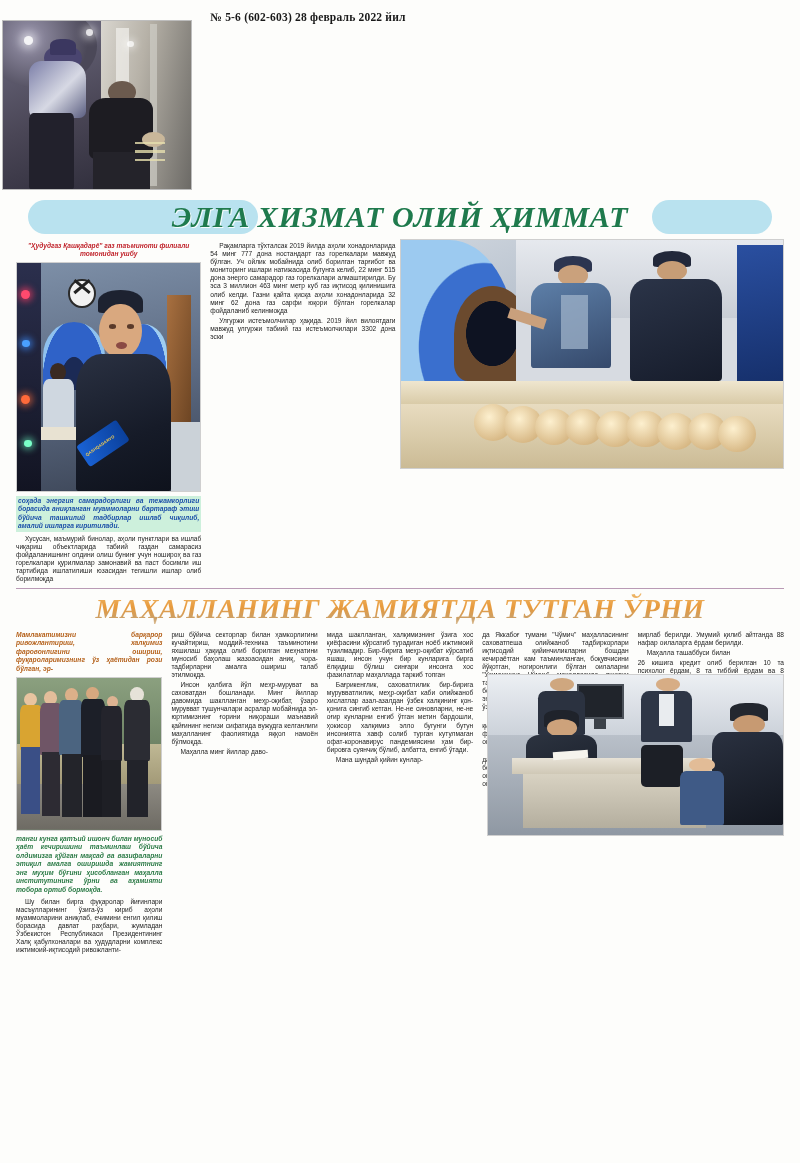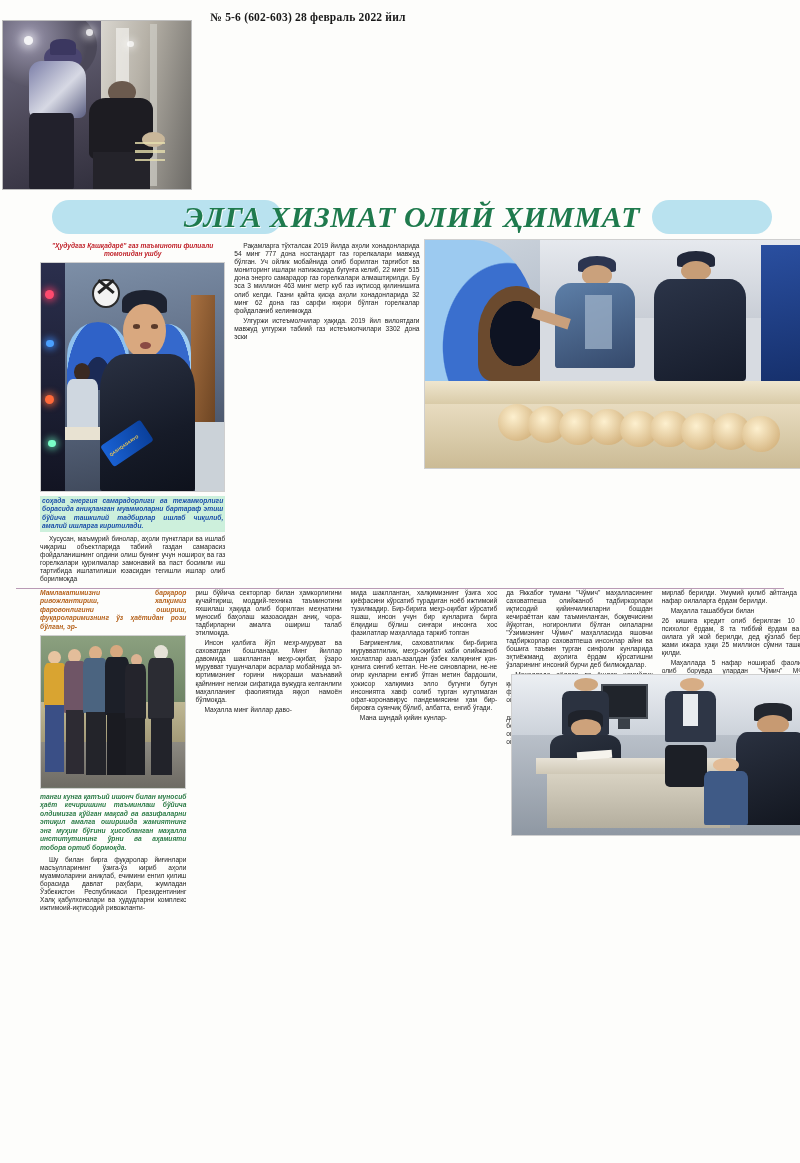--- a/index.html
+++ b/index.html
@@ -148,21 +148,21 @@
     color: #e0a144;
     -webkit-text-fill-color: transparent;
   }
   .section-rule {
     height: 0;
     border-top: 1.5px solid #b99ab5;
     margin: 2px 16px 0 16px;
   }
 
   
-  .article { position: relative; margin-left: 24px; }
+  .article { position: relative; }
   .cols {
     display: flex;
     gap: 9px;
     padding: 0 16px;
     box-sizing: border-box;
     width: 800px;
   }
   .col { flex: 1 1 0; min-width: 0; }
 
   .tx {
@@ -394,20 +394,23 @@
         <i class="blob" style="left:75%;top:76%;width:10%;height:16%;background:radial-gradient(ellipse at 40% 35%,#fdf0cf,#c7a066);"></i>
         <i class="blob" style="left:83%;top:77%;width:10%;height:16%;background:radial-gradient(ellipse at 40% 35%,#fdf0cf,#caa46a);"></i>
       </div>
     </div>
   </div>
 
   <div class="section-rule"></div>
 
   <div class="article">
 
+    <div class="headline-band2">
+      <div class="hb2-text">МАҲАЛЛАНИНГ ЖАМИЯТДА ТУТГАН ЎРНИ</div>
+    </div>
 
     <div class="cols">
 
       <div class="col">
         <p class="lead-orange">Мамлакатимизни барқарор ривожлантириш, халқимиз фаровонлигини ошириш, фуқароларимизнинг ўз ҳаётидан рози бўлган, эр-</p>
 
         <div class="photo-block ph scene-group" style="height:152px;">
           <i class="bar" style="left:0;top:0;width:100%;height:44%;background:linear-gradient(180deg,#8ba07f,#6f8466);"></i>
           <i class="bar" style="left:0;top:44%;width:100%;height:26%;background:linear-gradient(180deg,#bfb894,#a39a78);"></i>
           <i class="bar" style="left:0;top:70%;width:100%;height:30%;background:linear-gradient(180deg,#8d8a82,#6e6b64);"></i>

